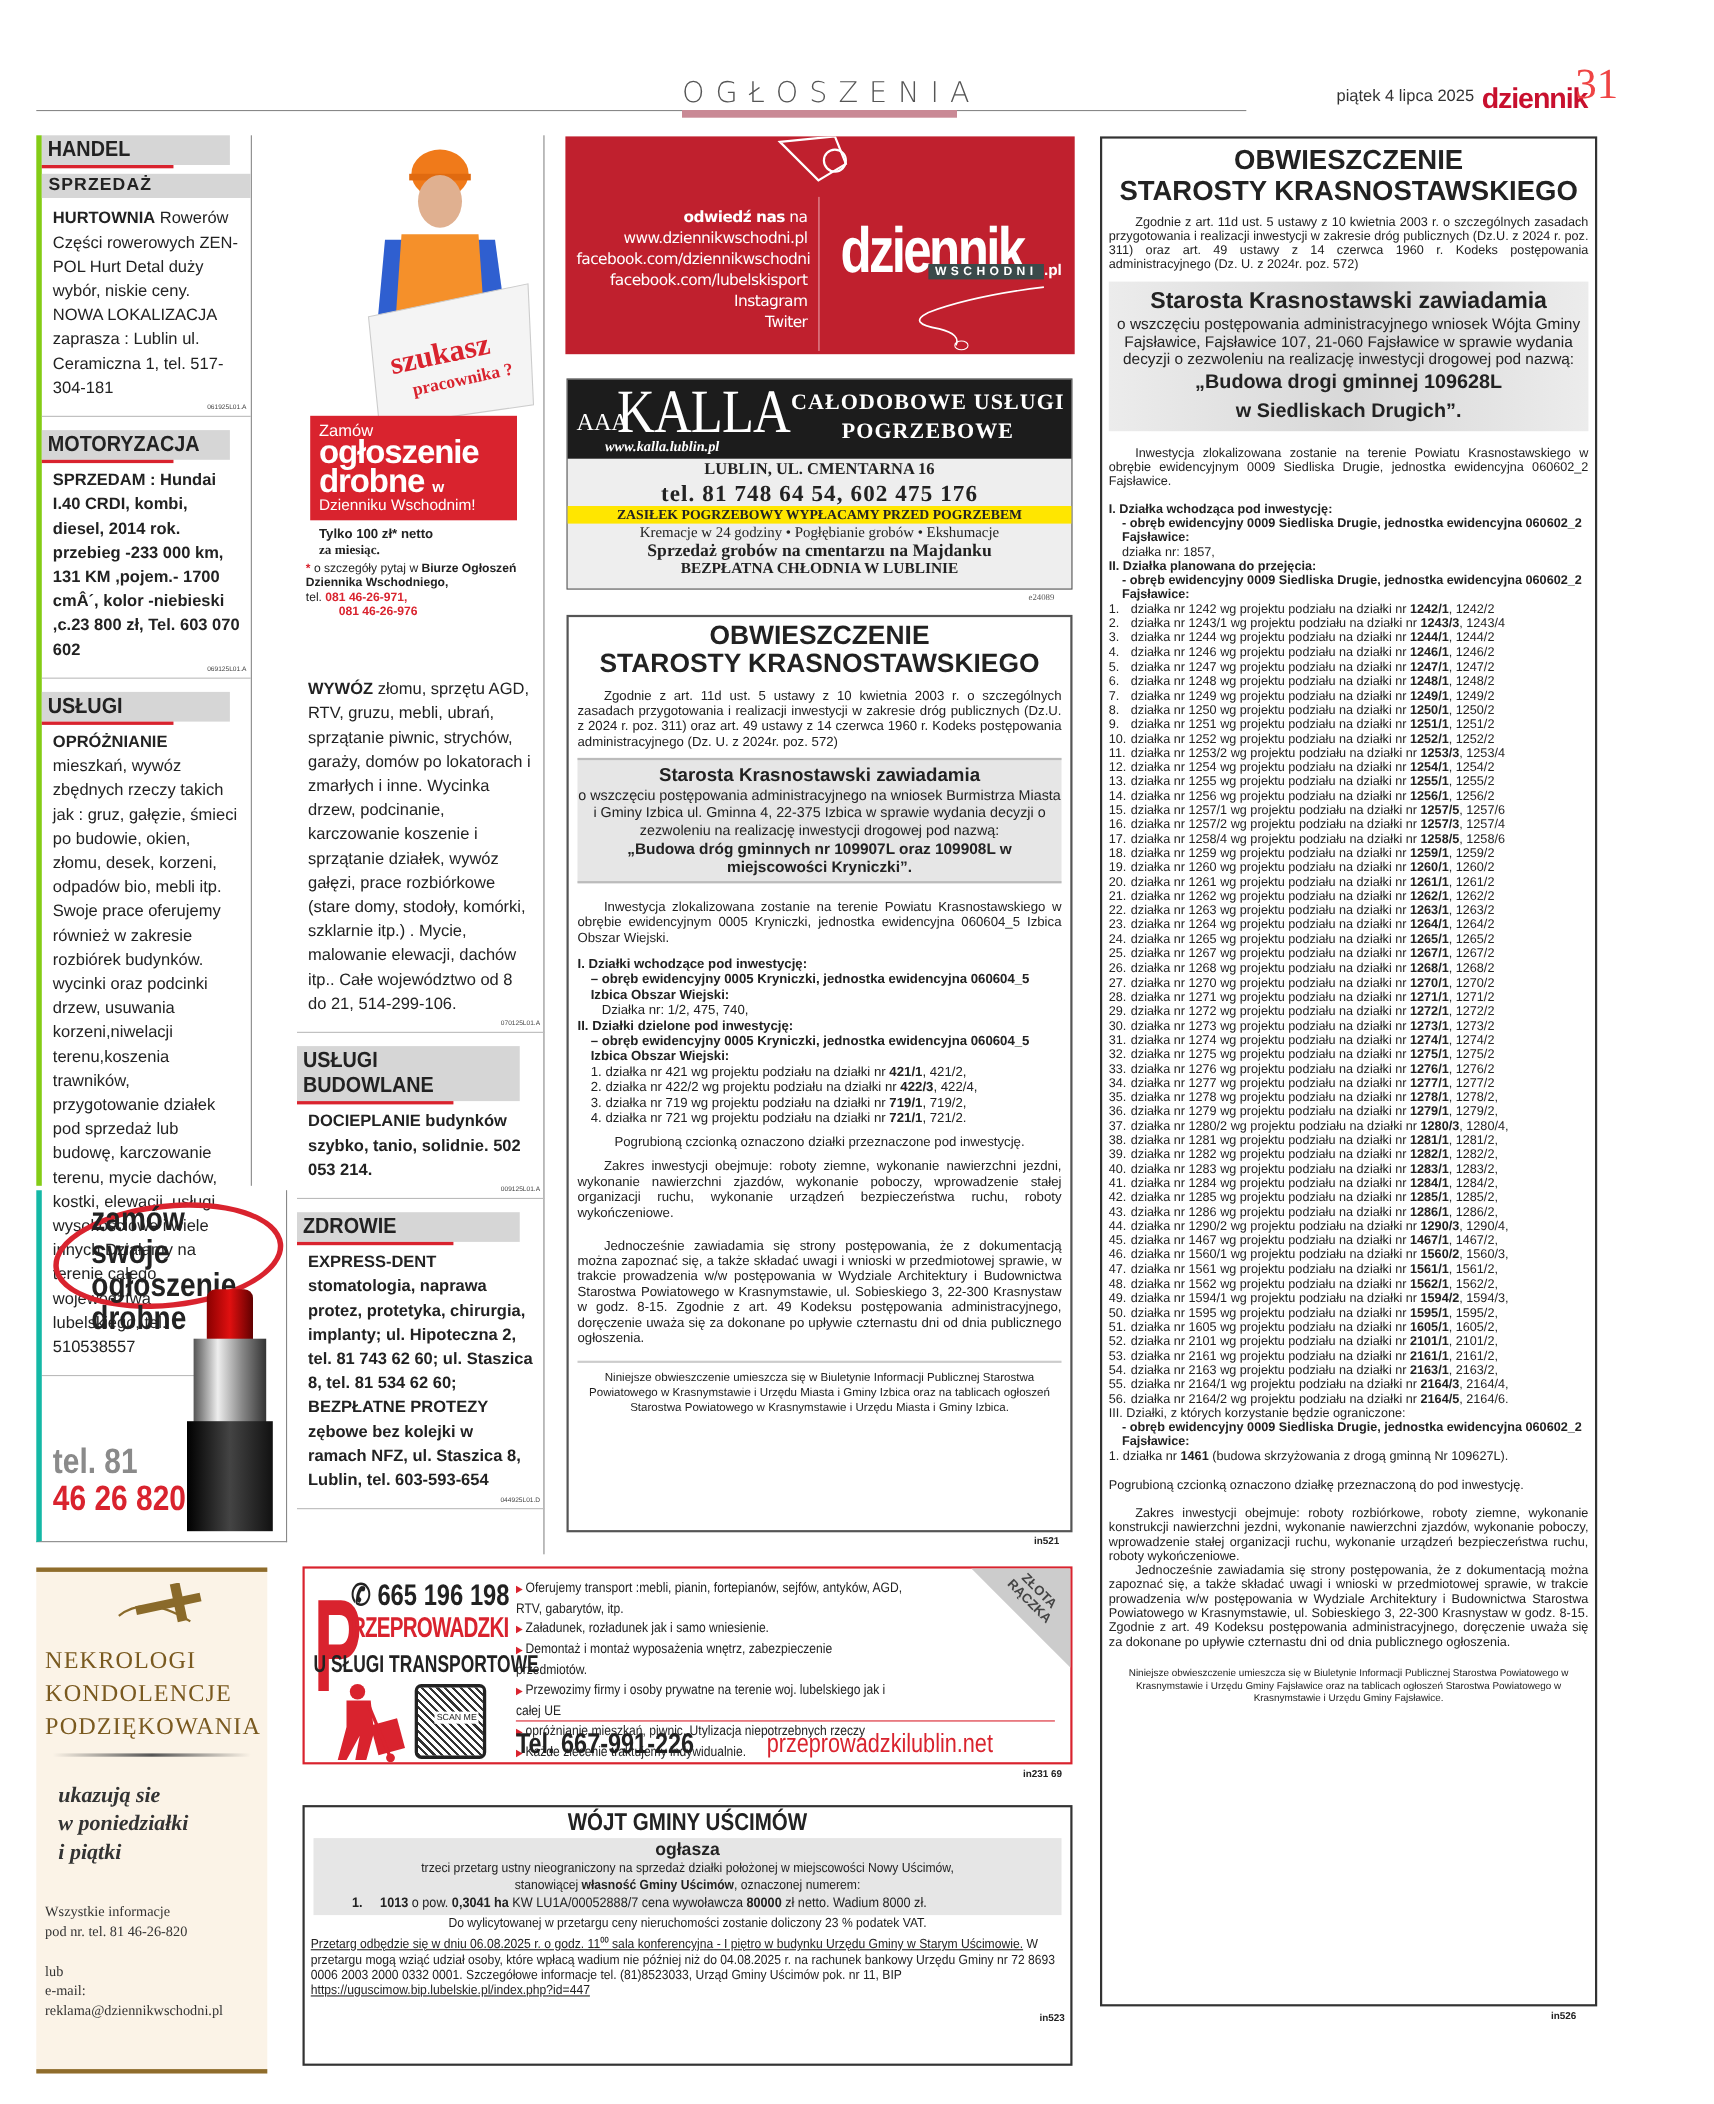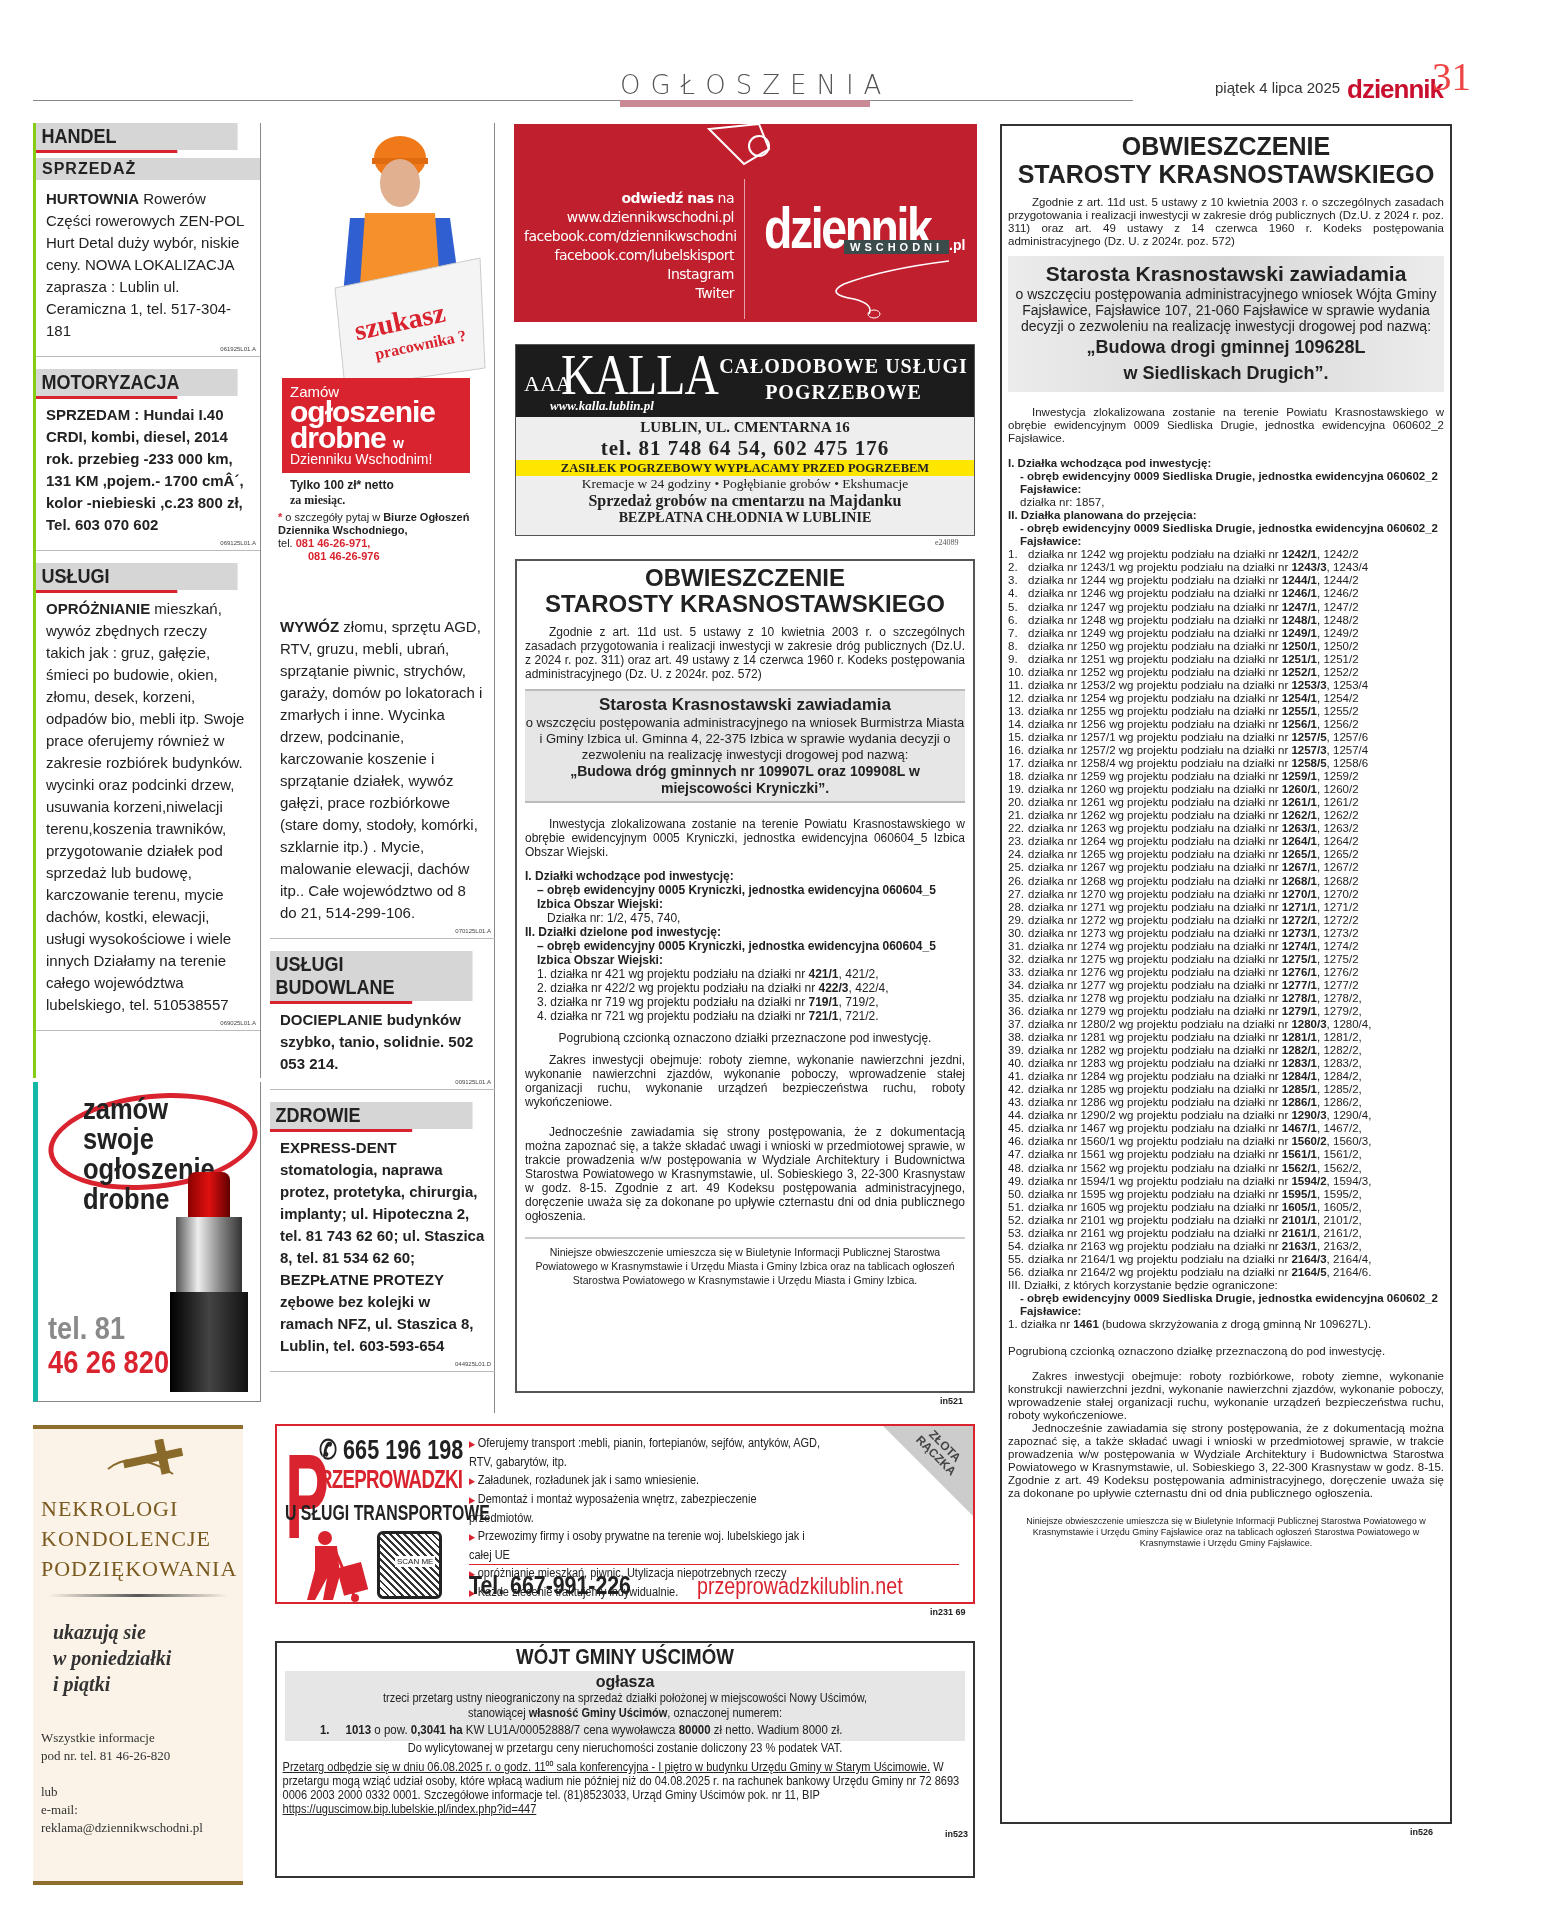--- a/index.html
+++ b/index.html
@@ -6,21 +6,21 @@
 body{width:1558px;height:1913px;background:#fff;position:relative;font-family:"Liberation Sans",sans-serif;color:#222;overflow:hidden}
 .abs{position:absolute}
 
 .hdr-line{left:33px;top:100px;width:1100px;height:1px;background:#888}
 .hdr-title{left:620px;top:70px;font-size:26px;letter-spacing:10px;color:#555;font-family:"DejaVu Sans",sans-serif;font-weight:200}
 .hdr-underline{left:620px;top:100px;width:250px;height:7px;background:#c98995}
 .hdr-date{left:1215px;top:79px;font-size:15px;color:#333}
 .hdr-logo{left:1347px;top:74px;font-size:26px;font-weight:bold;color:#c8102e;font-family:"Liberation Sans",sans-serif;letter-spacing:-1px}
 .hdr-page{left:1432px;top:54px;font-size:39px;color:#ef4444;font-family:"Liberation Serif",serif}
 
-.col1{left:33px;top:123px;width:228px;height:955px;border-left:3px solid #84cc16;border-right:1px solid #888}
+.col1{left:33px;top:123px;width:196px;height:955px;border-left:5px solid #84cc16;border-right:1px solid #888}
 .sec-head{background:#d6d6d6;font-family:"Liberation Sans Narrow","Liberation Sans",sans-serif;font-weight:bold;font-size:20px;color:#222;padding:2px 6px;position:relative;transform:scaleX(.9);transform-origin:left}
 .sec-head::after{content:"";position:absolute;left:0;bottom:-3px;width:70%;height:3px;background:#d9232e}
 .sub-head{background:#d6d6d6;font-weight:bold;font-size:16px;padding:2px 6px;margin-top:8px;letter-spacing:1px}
 .ad-text{font-size:15px;line-height:22px;padding:8px 10px 2px 10px;color:#222}
 .ad-text b{font-weight:bold}
 .ad-bold{font-weight:bold;font-size:15px;line-height:22px;padding:8px 10px 2px 10px}
 .ad-code{font-size:6px;text-align:right;padding:2px 4px 4px;color:#444;border-bottom:1px solid #bbb}
 .lipstick-box{left:33px;top:1082px;width:228px;height:320px;border-left:5px solid #14b8a6;border-right:1px solid #888;border-bottom:1px solid #888}
 .lip-oval{left:10px;top:12px;width:210px;height:95px;border:5px solid #d9232e;border-radius:50%;transform:rotate(-6deg)}
 .lip-text{left:45px;top:12px;font-size:30px;font-weight:bold;line-height:30px;color:#222;transform:scaleX(.85);transform-origin:left}

